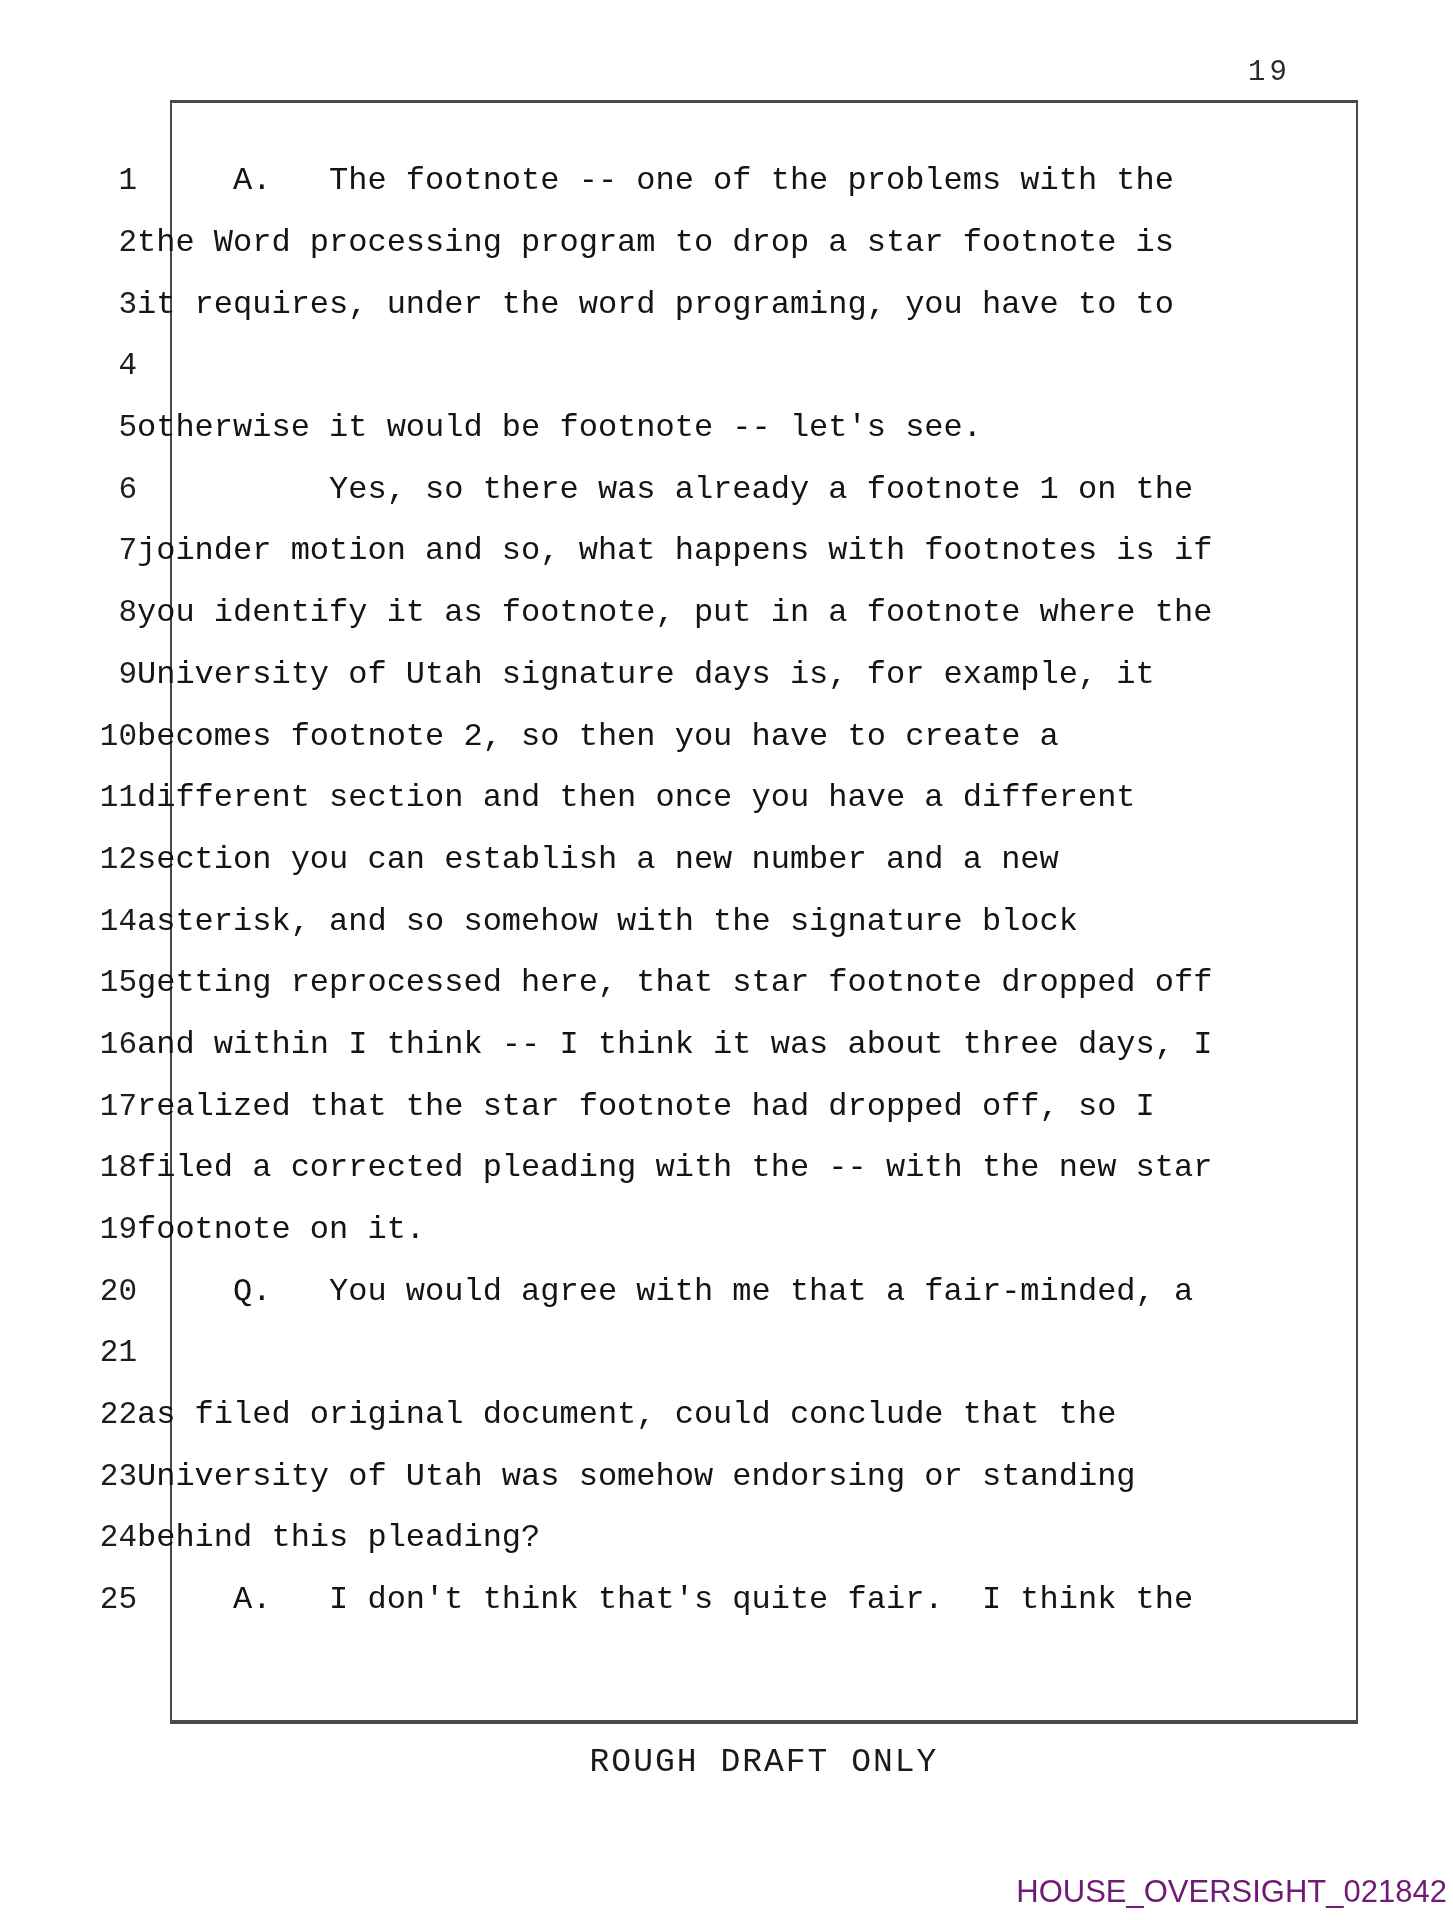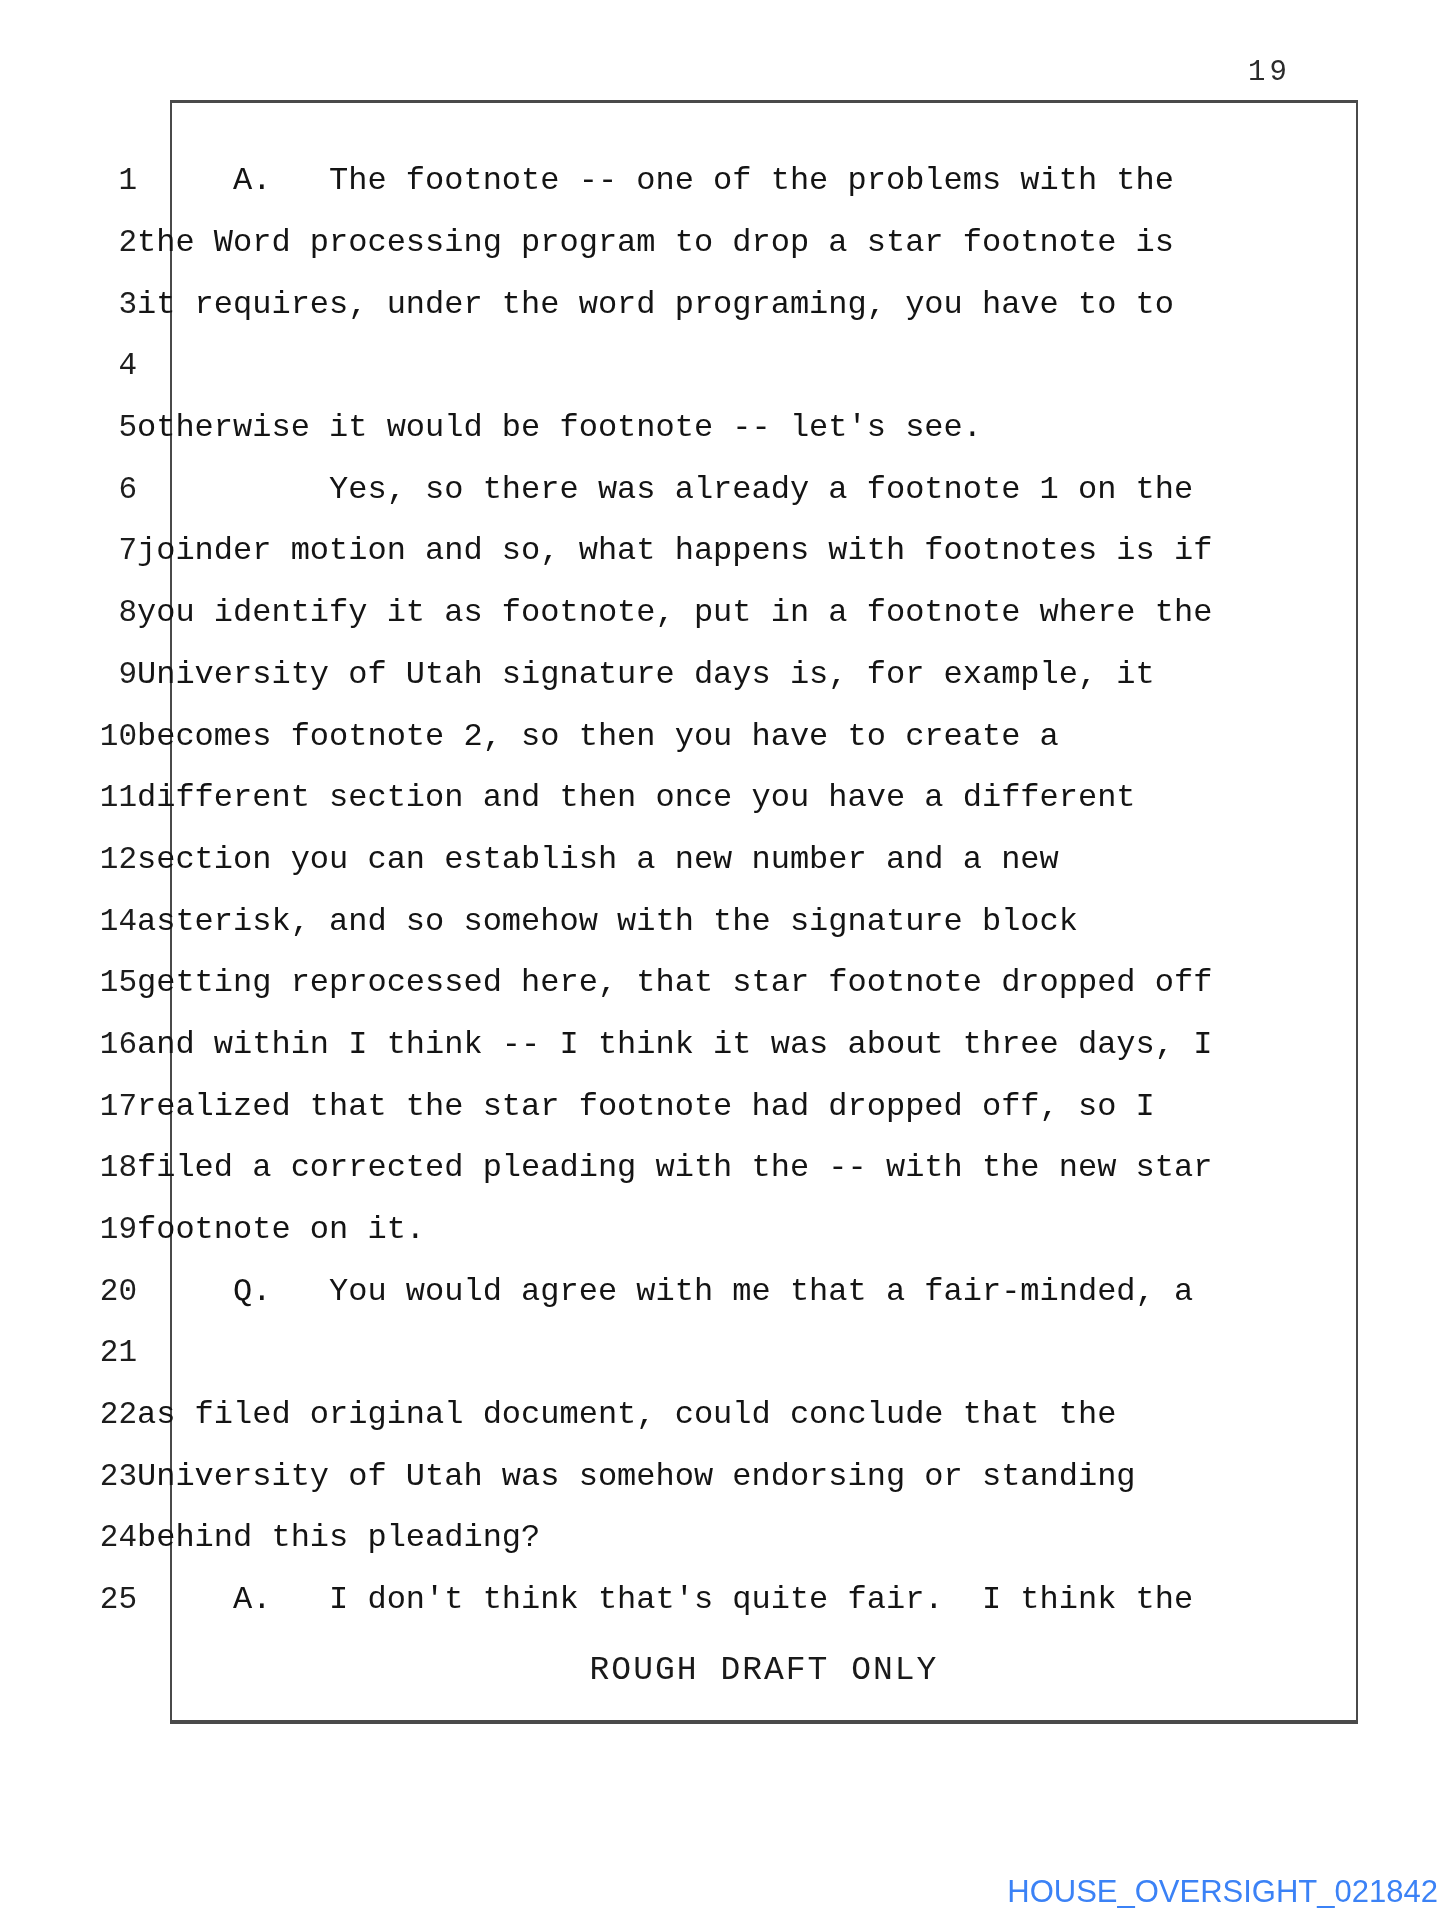--- a/index.html
+++ b/index.html
@@ -46,33 +46,33 @@
     font-size: 31px;
     color: #1d1d1d;
   }
   .lt {
     font-size: 32px;
     white-space: pre;
     color: #141414;
   }
   .footer-stamp {
     position: absolute;
-    top: 1652px; left: 170px;
+    top: 1744px; left: 170px;
     width: 1188px;
     text-align: center;
     font-size: 33px;
     letter-spacing: 2px;
     color: #1a1a1a;
   }
   .bates {
     position: absolute;
-    top: 1874px; right: 15px;
+    top: 1874px; right: 6px;
     font-family: "Liberation Sans", sans-serif;
     font-size: 31px;
-    color: #3b82f6;
+    color: #701a75;
   }
 </style>
 </head>
 <body>
 
 <div>
 
   <div class="page-number">19</div>
 
   <div class="transcript-box"></div>

